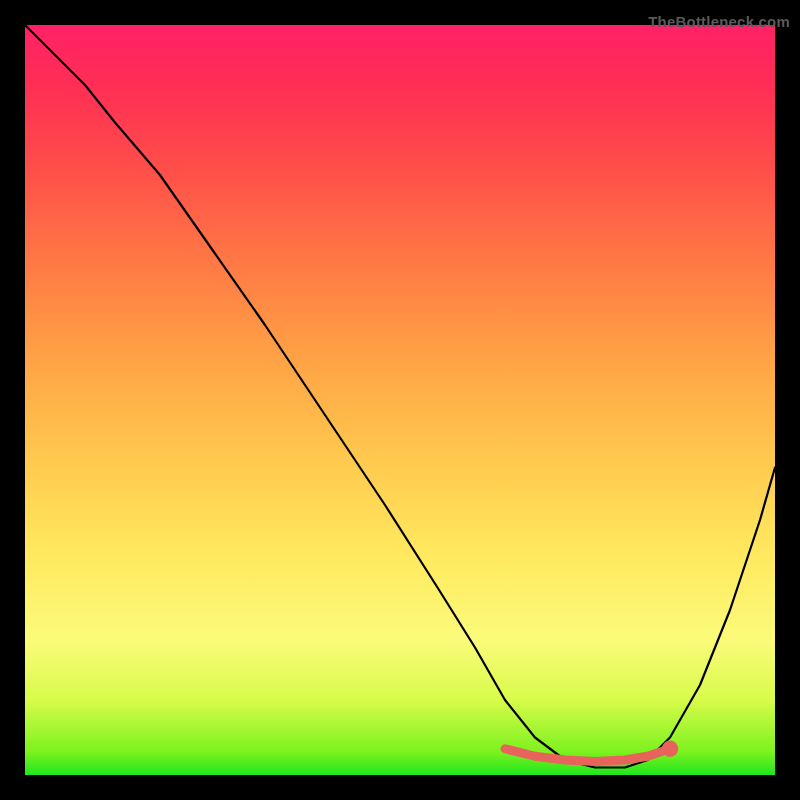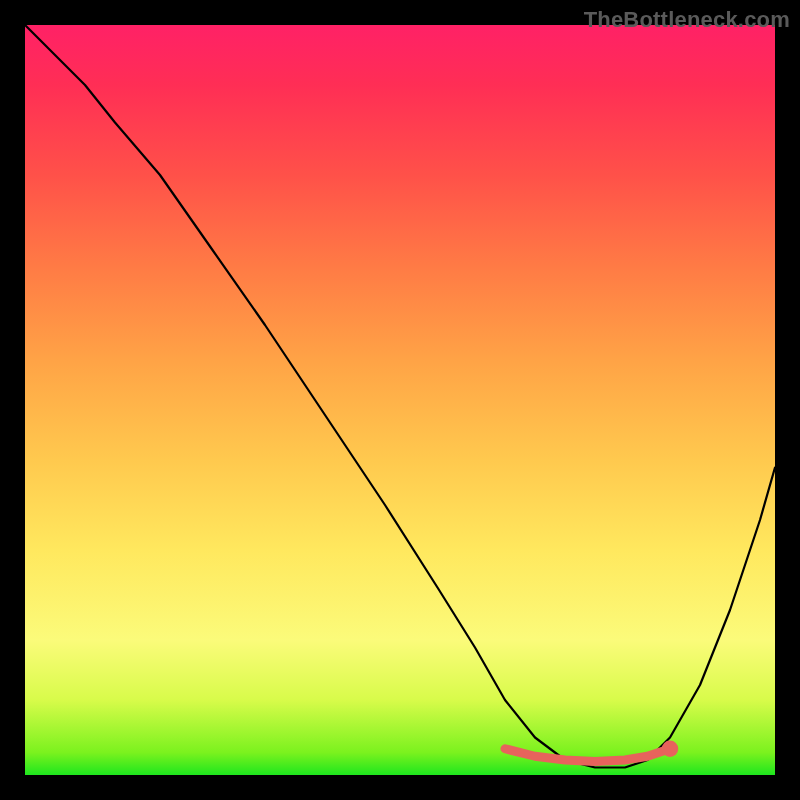--- a/index.html
+++ b/index.html
@@ -12,24 +12,24 @@
     font-family: Arial, Helvetica, sans-serif;
   }
   .frame {
     position: relative;
     width: 800px;
     height: 800px;
     background: #000;
   }
   .watermark {
     position: absolute;
-    top: 7px;
+    top: 13px;
     right: 10px;
     color: #5a5a5a;
-    font-size: 22px;
+    font-size: 15px;
     font-weight: 600;
     letter-spacing: 0.2px;
     z-index: 40;
   }
   
   .plot {
     position: absolute;
     left: 25px;
     top: 25px;
     width: 750px;

